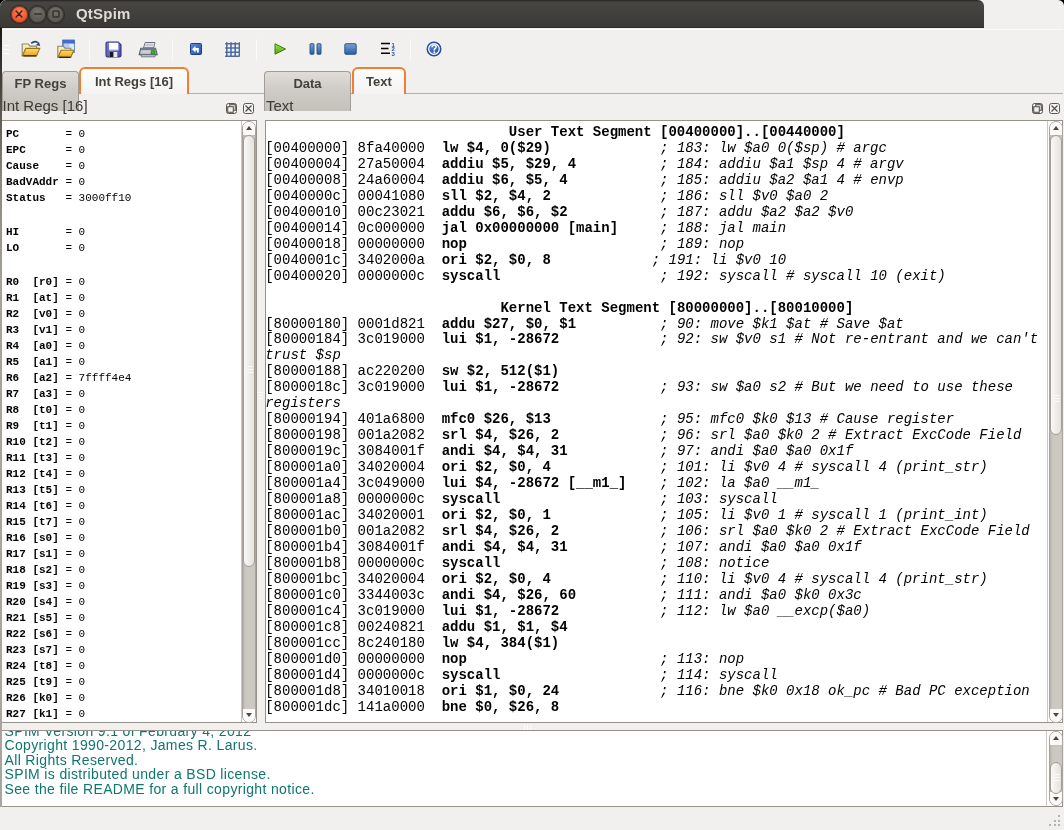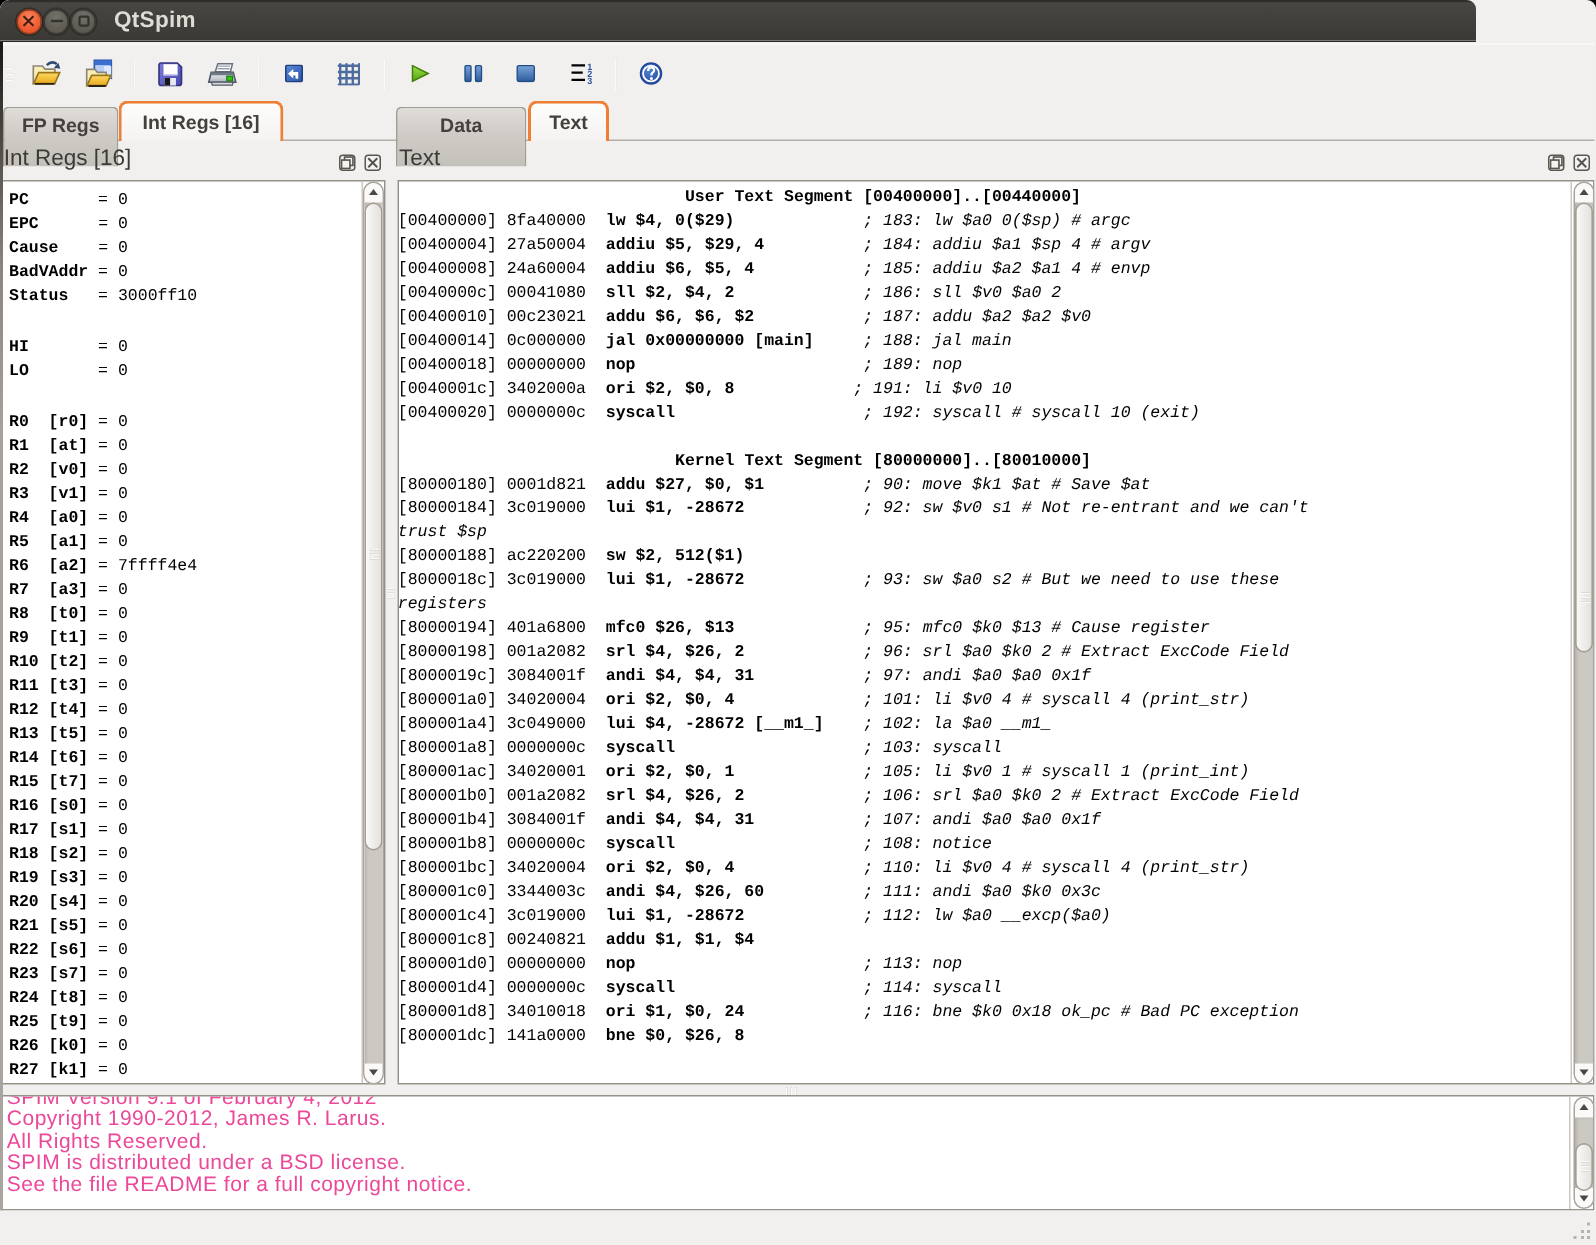--- a/index.html
+++ b/index.html
@@ -27,36 +27,36 @@
 .dbtn{position:absolute;top:102.5px;width:11px;height:11px;border:1px solid #5a5751;border-radius:2.5px;background:#f4f3f1}
 .dbtn svg{position:absolute;left:0;top:0;display:block}
 
 .panel{position:absolute;background:#fff;border:1px solid #979289;overflow:hidden}
 .innersep{position:absolute;width:1px;background:#cbc7c1}
 pre,.rl,.al{font-family:"Liberation Mono",monospace;white-space:pre;color:#000}
 #regs{position:absolute;left:4px;top:4.5px}
 .rl{font-size:11px;line-height:16.03px;height:16.03px}
 .blank{height:18px}
 #asm{position:absolute;left:-0.3px;top:3.9px}
-.al{font-size:11px;line-height:15.97px;height:15.97px}
+.al{font-size:14px;line-height:15.97px;height:15.97px}
 
 .sbwrap{position:absolute;width:14px;border:1px solid #aaa49c;border-radius:7px;background:#fdfdfc;overflow:hidden}
 .sbtrough{position:absolute;left:0;top:12px;bottom:12px;width:100%;background:#ccc8c2;box-shadow:inset 1px 1px 2px rgba(120,115,108,.3)}
 .sbcap{position:absolute;left:0;width:100%;background:#fbfaf9}
 .arr{position:absolute;left:50%;transform:translateX(-50%);width:0;height:0;border-left:3.5px solid transparent;border-right:3.5px solid transparent}
 .arr.up{top:4.5px;border-bottom:4px solid #4b4742}
 .arr.dn{bottom:4.5px;border-top:4px solid #4b4742}
 .sbthumb{position:absolute;left:0;width:100%;background:linear-gradient(90deg,#fbfaf9,#efedea 50%,#e4e1dd);border:1px solid #a39d95;border-radius:7px}
 .grip{position:absolute;left:3px;width:6px;height:1px;background:#8f8981;border-bottom:1px solid #fbfaf9}
 
 .sgrip{position:absolute;width:5px;height:1px;background:#9a958d;border-bottom:1px solid #fcfbfa}
 .hgrip{position:absolute;width:1px;height:5px;background:#9a958d;border-right:1px solid #fcfbfa}
 
 #console{position:absolute;left:1px;top:730px;width:1062px;height:77px;background:#fff;border:1px solid #979289;overflow:hidden}
-#console .ctext{position:absolute;left:2.5px;top:-7.5px;font-size:14px;letter-spacing:0.35px;line-height:14.55px;color:#ec4899;white-space:pre}
+#console .ctext{position:absolute;left:2.5px;top:-7.5px;font-size:14px;letter-spacing:0.35px;line-height:14.55px;color:#0f766e;white-space:pre}
 
 #status{position:absolute;left:0;top:807px;width:1064px;height:23px;background:#f2f0ee}
 .gd{position:absolute;width:2px;height:2px;background:#b7b2ab}
 </style></head>
 <body>
 <div id="win">
   <div id="title">
     <div class="wbtn" id="btn-close">
         <svg width="8" height="8" viewBox="0 0 8 8">
           <path d="M1.1 1.1 L6.9 6.9 M6.9 1.1 L1.1 6.9" stroke="#441d0d" stroke-width="1.4" stroke-linecap="round"></path>
@@ -328,20 +328,21 @@
 <div class="al">[800001a4] 3c049000  <b>lui $4, -28672 [__m1_]</b>    <i>; 102: la $a0 __m1_</i></div>
 <div class="al">[800001a8] 0000000c  <b>syscall</b>                   <i>; 103: syscall</i></div>
 <div class="al">[800001ac] 34020001  <b>ori $2, $0, 1</b>             <i>; 105: li $v0 1 # syscall 1 (print_int)</i></div>
 <div class="al">[800001b0] 001a2082  <b>srl $4, $26, 2</b>            <i>; 106: srl $a0 $k0 2 # Extract ExcCode Field</i></div>
 <div class="al">[800001b4] 3084001f  <b>andi $4, $4, 31</b>           <i>; 107: andi $a0 $a0 0x1f</i></div>
 <div class="al">[800001b8] 0000000c  <b>syscall</b>                   <i>; 108: notice</i></div>
 <div class="al">[800001bc] 34020004  <b>ori $2, $0, 4</b>             <i>; 110: li $v0 4 # syscall 4 (print_str)</i></div>
 <div class="al">[800001c0] 3344003c  <b>andi $4, $26, 60</b>          <i>; 111: andi $a0 $k0 0x3c</i></div>
 <div class="al">[800001c4] 3c019000  <b>lui $1, -28672</b>            <i>; 112: lw $a0 __excp($a0)</i></div>
 <div class="al">[800001c8] 00240821  <b>addu $1, $1, $4</b></div>
+<div class="al">[800001cc] 8c240180  <b>lw $4, 384($1)</b></div>
 <div class="al">[800001d0] 00000000  <b>nop</b>                       <i>; 113: nop</i></div>
 <div class="al">[800001d4] 0000000c  <b>syscall</b>                   <i>; 114: syscall</i></div>
 <div class="al">[800001d8] 34010018  <b>ori $1, $0, 24</b>            <i>; 116: bne $k0 0x18 ok_pc # Bad PC exception</i></div>
 <div class="al">[800001dc] 141a0000  <b>bne $0, $26, 8</b></div>
     </div>
     <div class="innersep" style="left:781px;top:0;height:601px"></div>
   </div>
   <div class="sbwrap" style="left:1049px;top:120.5px;height:602.0px">
       <div class="sbtrough"></div>
       <div class="sbcap" style="top:0;height:13px;border-radius:7px 7px 0 0">

